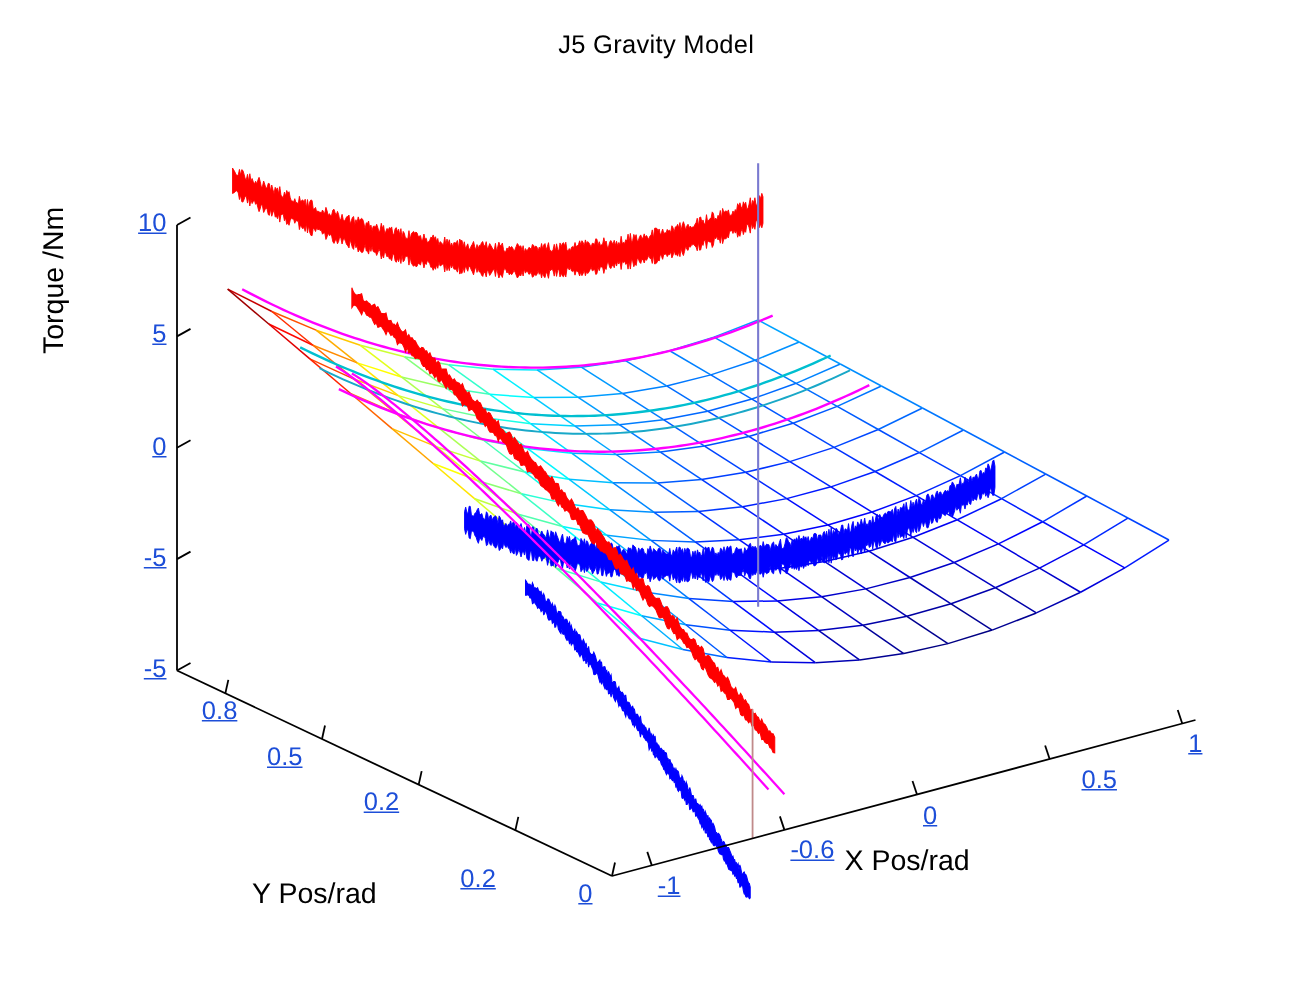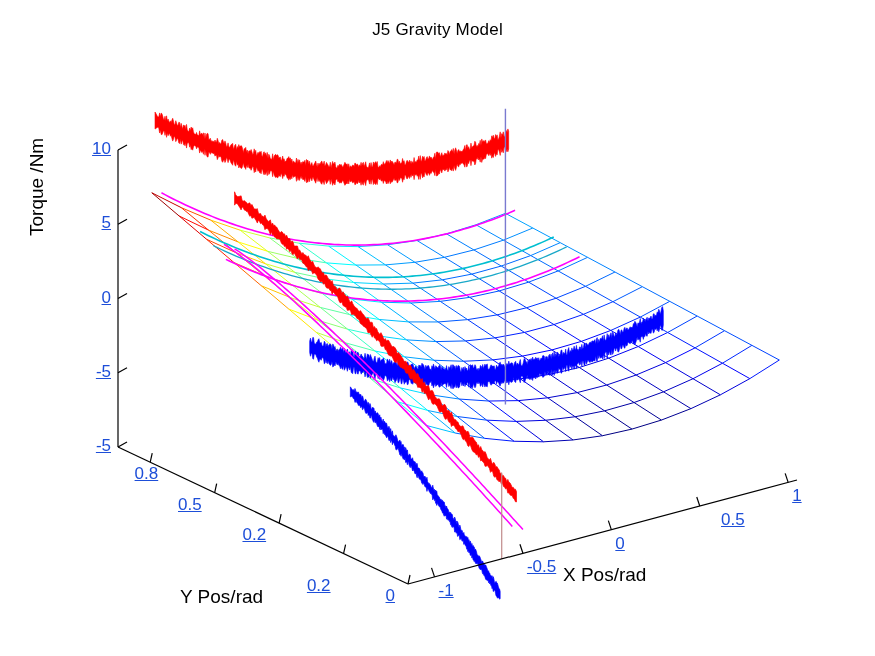--- a/index.html
+++ b/index.html
@@ -8,21 +8,21 @@
     font-family:"Liberation Sans", sans-serif;
   }
   #fig{position:relative;width:875px;height:468px;background:#fff;}
   svg{display:block;position:absolute;left:0;top:0;}
   .ttl{
     position:absolute;left:0;top:20px;width:875px;text-align:center;
     font-size:17px;color:#000;letter-spacing:.2px;
   }
   .axlabel{position:absolute;font-size:19px;color:#000;white-space:nowrap;}
   #zlabel{left:26px;top:236px;transform:rotate(-90deg);transform-origin:left top;}
-  #ylabel{left:168px;top:586px;margin-left:12px;}
+  #ylabel{left:168px;top:586px;}
   #xlabel{left:563px;top:564px;}
   .tick{position:absolute;font-size:17px;color:#1d4ed8;white-space:nowrap;text-decoration:underline;}
 </style>
 </head>
 <body>
 
 <div id="fig">
 
   <div class="ttl">J5 Gravity Model</div>
 
@@ -332,18 +332,18 @@
       <div class="tick" style="left: 111px; top: 213.25px; transform: translateX(-100%);">5</div>
       <div class="tick" style="left: 111px; top: 287.5px; transform: translateX(-100%);">0</div>
       <div class="tick" style="left: 111px; top: 361.75px; transform: translateX(-100%);">-5</div>
       <div class="tick" style="left: 111px; top: 436px; transform: translateX(-100%);">-5</div>
       <div class="tick" style="left: 137.222px; top: 464.222px; transform: translateX(-100%); margin-left: 21px;">0.8</div>
       <div class="tick" style="left: 201.667px; top: 494.667px; transform: translateX(-100%);">0.5</div>
       <div class="tick" style="left: 266.111px; top: 525.111px; transform: translateX(-100%);">0.2</div>
       <div class="tick" style="left: 330.556px; top: 555.556px; transform: translateX(-100%); margin-top: 20px;">0.2</div>
       <div class="tick" style="left: 395px; top: 586px; transform: translateX(-100%);">0</div>
       <div class="tick" style="left: 438.523px; top: 580.909px;">-1</div>
-      <div class="tick" style="left: 526.932px; top: 557.273px;">-0.5</div>
+      <div class="tick" style="left: 526.932px; top: 557.273px;">-0.6</div>
       <div class="tick" style="left: 615.341px; top: 533.636px;">0</div>
       <div class="tick" style="left: 691px; top: 510px; padding-left: 30px;">0.5</div>
       <div class="tick" style="left: 792.159px; top: 486.364px;">1</div>
     </div>
 </div>
 
 </body></html>

